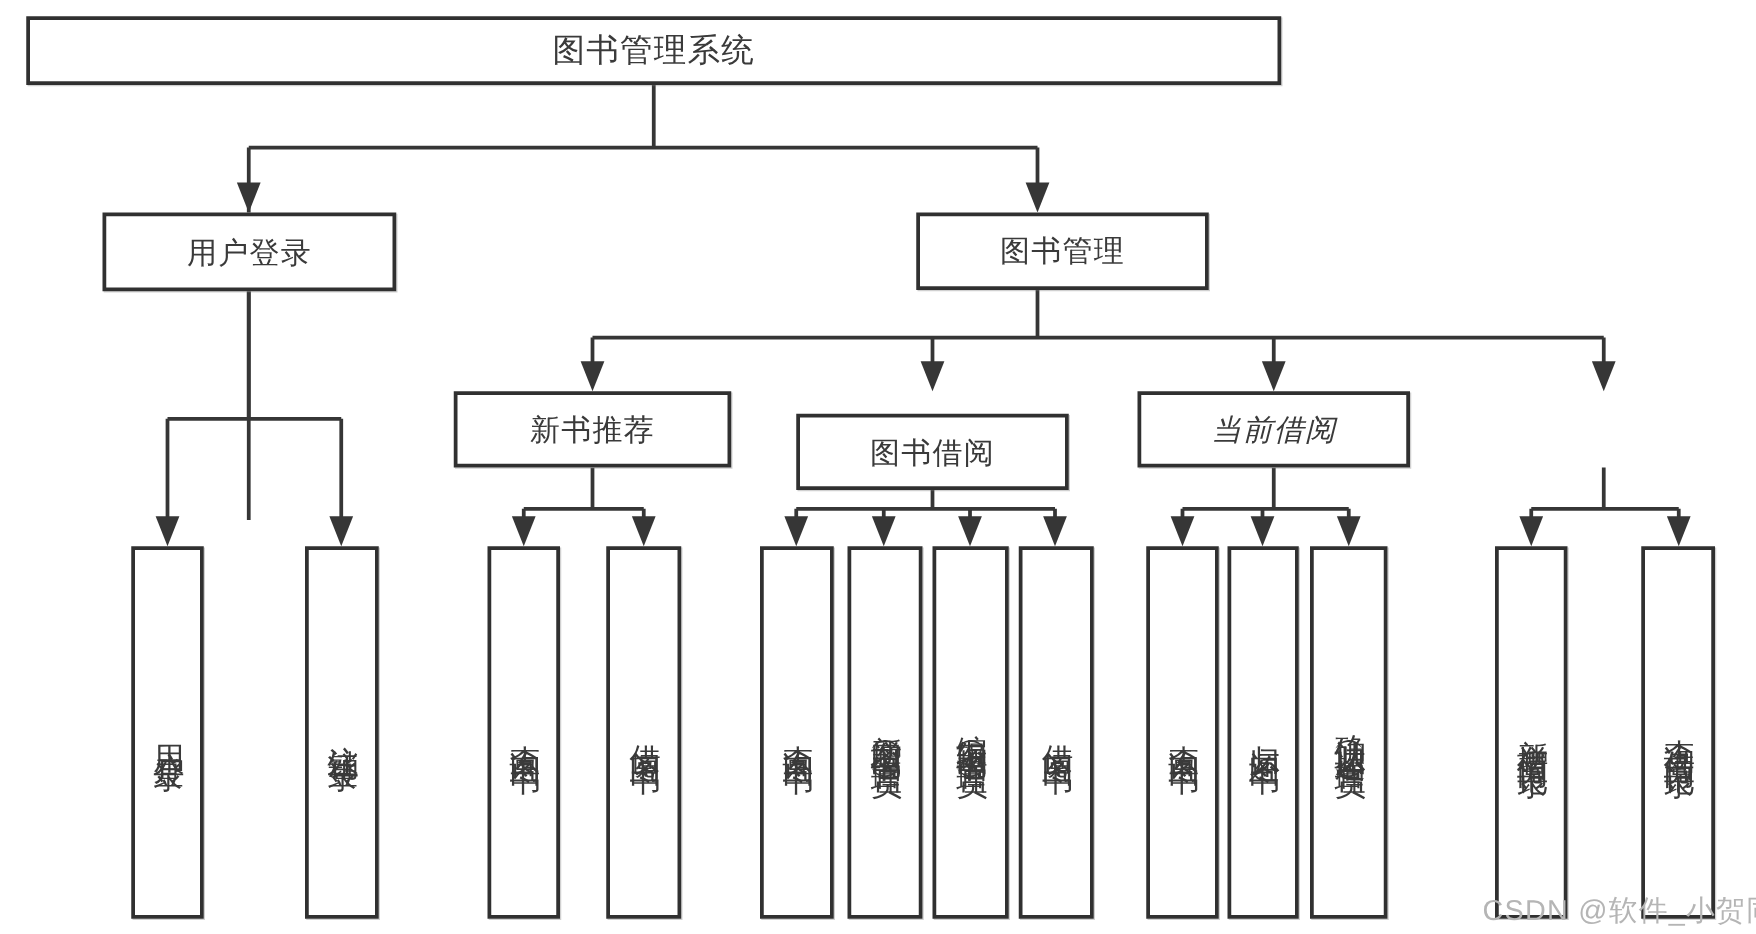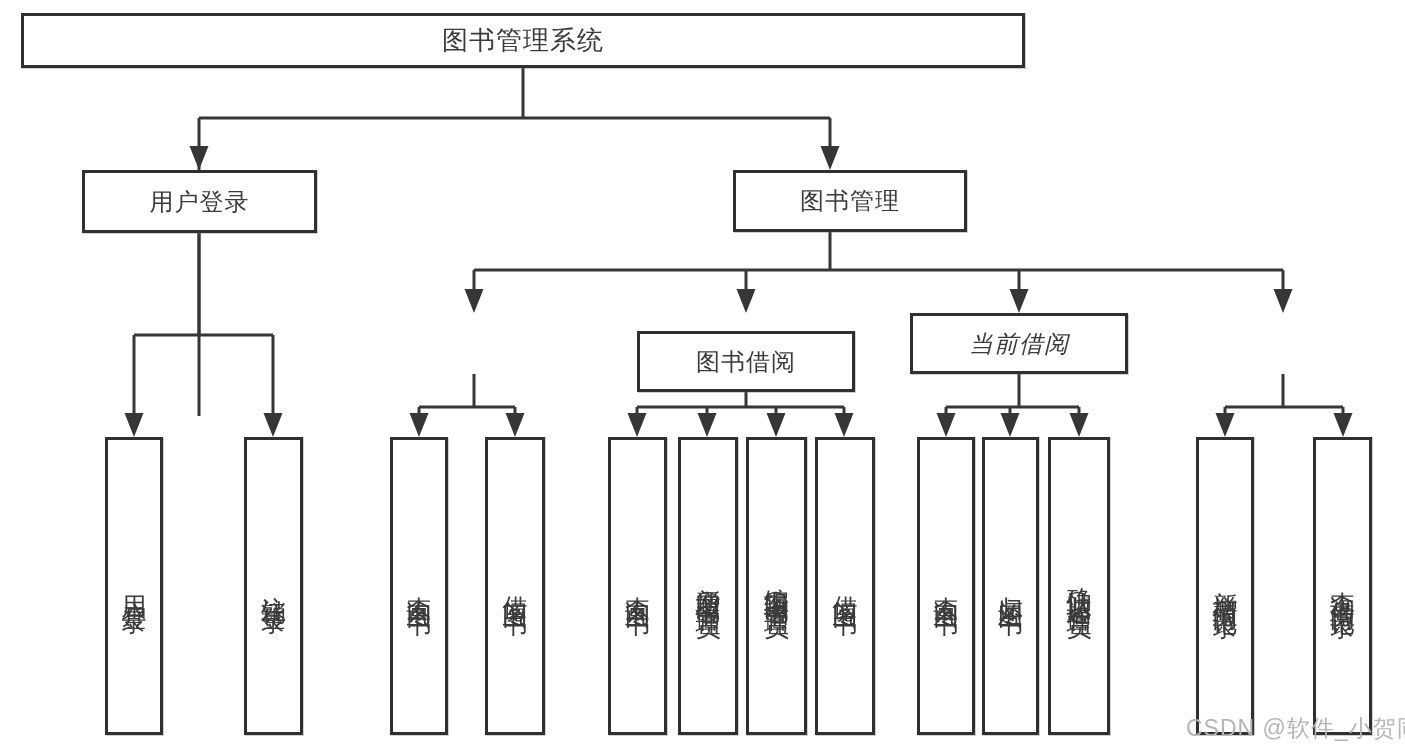--- a/index.html
+++ b/index.html
@@ -114,20 +114,21 @@
     <path d="M1283,374 V407 M1225,407 H1343 M1225,407 V418 M1343,407 V418"></path>
     <polygon points="1215.5,413 1234.5,413 1225,437"></polygon>
     <polygon points="1333.5,413 1352.5,413 1343,437"></polygon>
   </svg>
 
   <div class="hnode" style="left:21px; top:13px; width:1004px; height:55px; font-size:26px;">图书管理系统</div>
 
   <div class="hnode" style="left:82px; top:170px; width:235px; height:63px;">用户登录</div>
   <div class="hnode" style="left:713px; top:170px; width:234px; height:62px;margin-left:20px;">图书管理</div>
 
+  <div class="hnode" style="left:363px; top:313px; width:222px; height:61px;">新书推荐</div>
   <div class="hnode" style="left:637px; top:331px; width:218px; height:61px;">图书借阅</div>
   <div class="hnode" style="left:910px; top:313px; width:218px; height:61px;font-style:italic;">当前借阅</div>
 
   <div class="leaf" style="left:105px; width:58px;">用户登录</div>
   <div class="leaf" style="left:244px; width:59px;">注销登录</div>
 
   <div class="leaf" style="left:390px; width:58px;">查询图书</div>
   <div class="leaf" style="left:485px; width:60px;">借阅图书</div>
 
   <div class="leaf" style="left:608px; width:59px;">查询图书</div>

